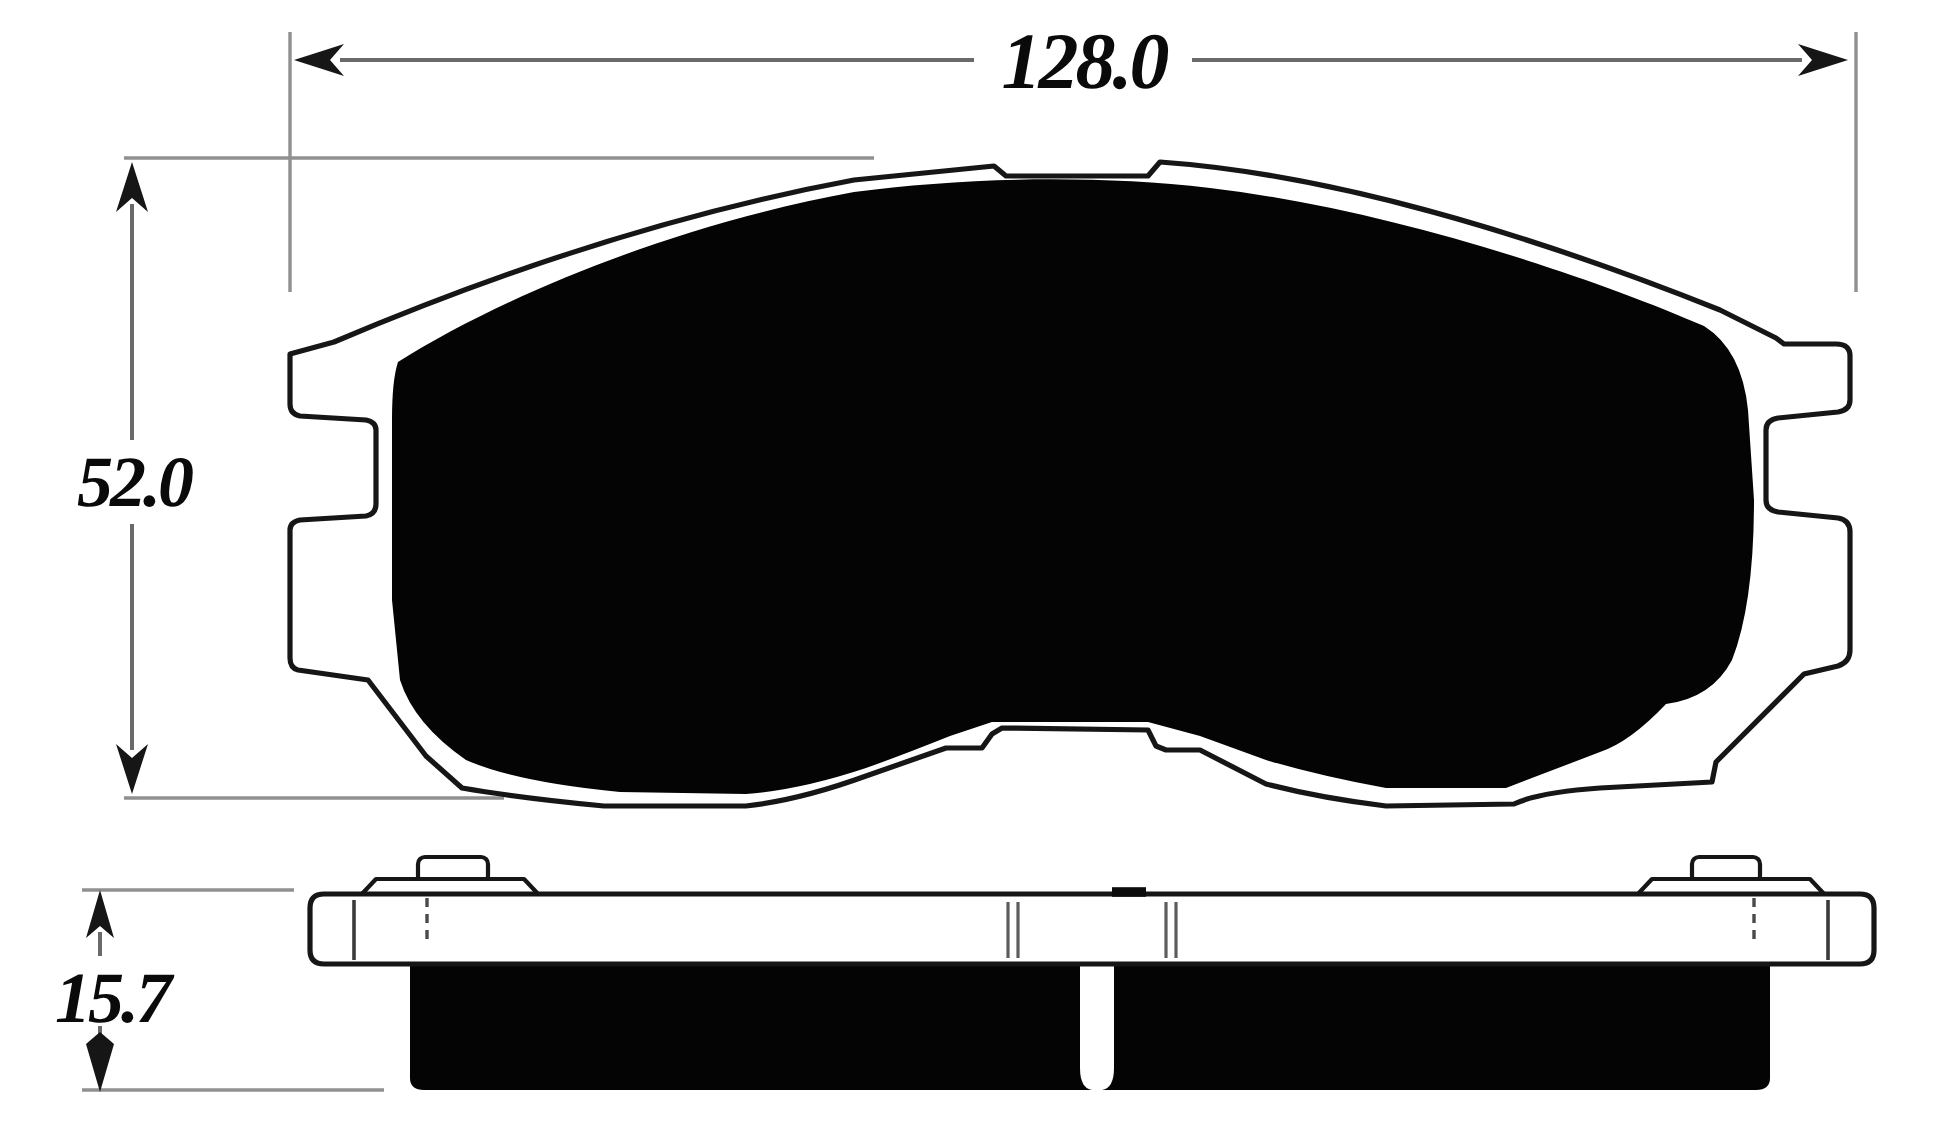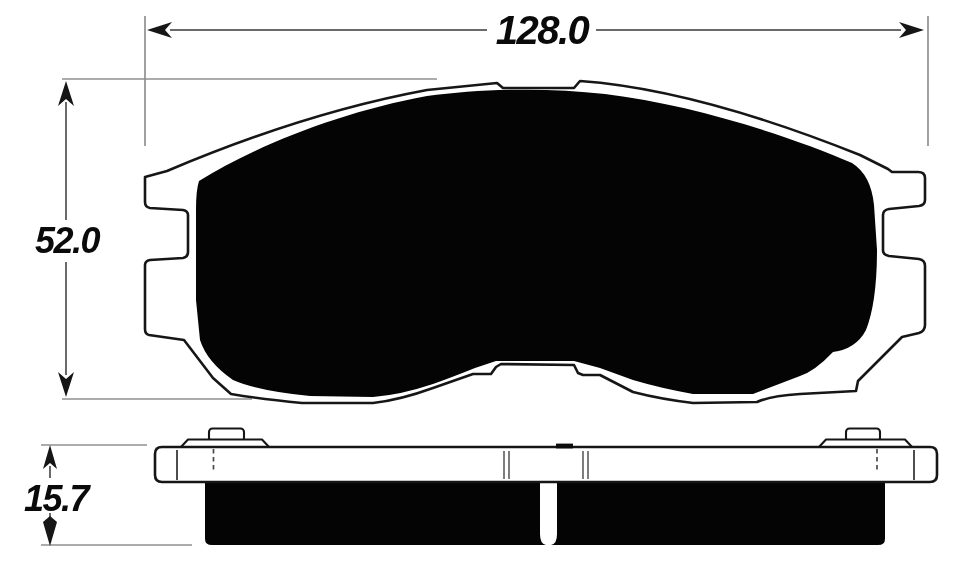--- a/index.html
+++ b/index.html
@@ -1,17 +1,17 @@
 <!DOCTYPE html>
 <html style="--paper: #ffffff; --ink: #161616; --pad: #040404; --dim: #6a6a6a; --ext: #909090; --text: #0a0a0a;"><head>
 <meta charset="utf-8">
 <style>
   html,body{margin:0;padding:0;background:#fff;}
   .canvas{position:relative;width:970px;height:570px;background:var(--paper,#fff);overflow:hidden;
-          font-family:Liberation Sans, sans-serif;}
+          font-family:Liberation Serif, serif;}
   svg{display:block;}
   .outline{fill:#ffffff;stroke:var(--ink,#161616);stroke-width:2.6;stroke-linejoin:round;stroke-linecap:round;}
   .outline-thin{fill:#ffffff;stroke:var(--ink,#161616);stroke-width:2.1;stroke-linejoin:round;}
   .padfill{fill:var(--pad,#040404);stroke:none;}
   .dimline{stroke:var(--dim,#6a6a6a);stroke-width:2;fill:none;}
   .extline{stroke:var(--ext,#909090);stroke-width:1.7;fill:none;}
   .arrow{fill:var(--ink,#161616);stroke:none;}
   .dashline{stroke:#4a4a4a;stroke-width:1.7;stroke-dasharray:4.5 3.5;fill:none;}
   .tick{stroke:#5d5d5d;stroke-width:1.6;fill:none;}
   .endcap{stroke:#3a3a3a;stroke-width:1.8;fill:none;}

